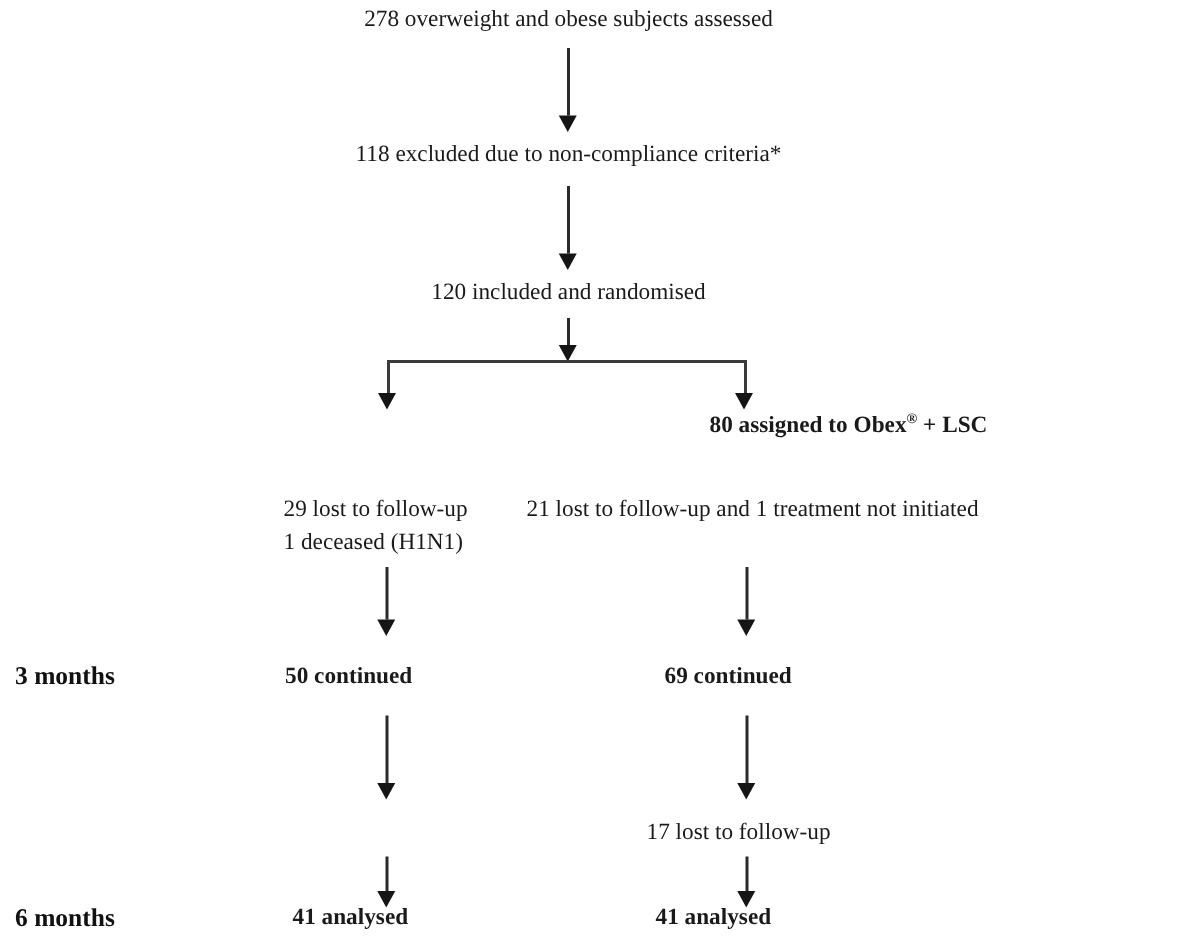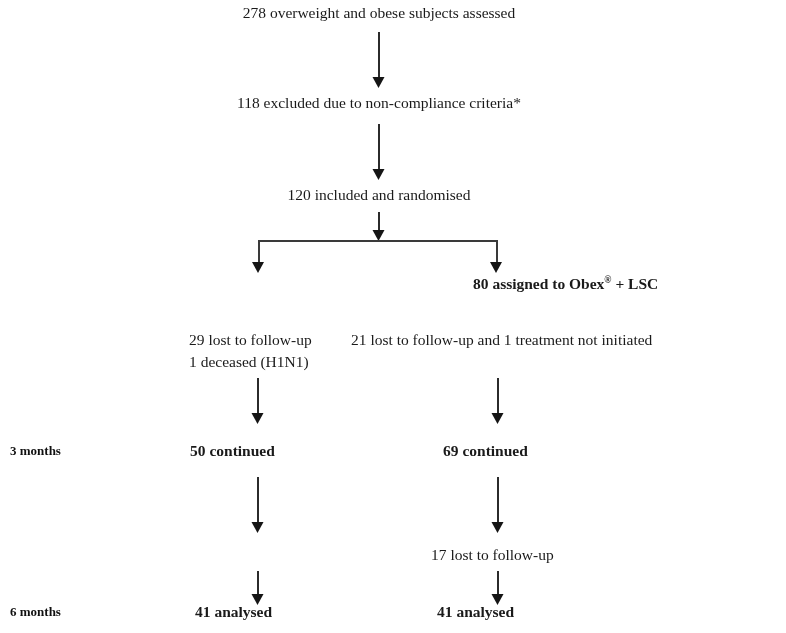--- a/index.html
+++ b/index.html
@@ -28,21 +28,21 @@
   }
   .node.center {
     text-align: center;
     transform: translateX(-50%);
   }
   .node.left {
     text-align: left;
   }
   .stage-label {
     position: absolute;
-    font-size: 13px;
+    font-size: 17px;
     font-weight: bold;
     line-height: 22px;
     white-space: nowrap;
     color: #111111;
   }
   .arrow {
     position: absolute;
     width: 0;
   }
   .arrow .shaft {

